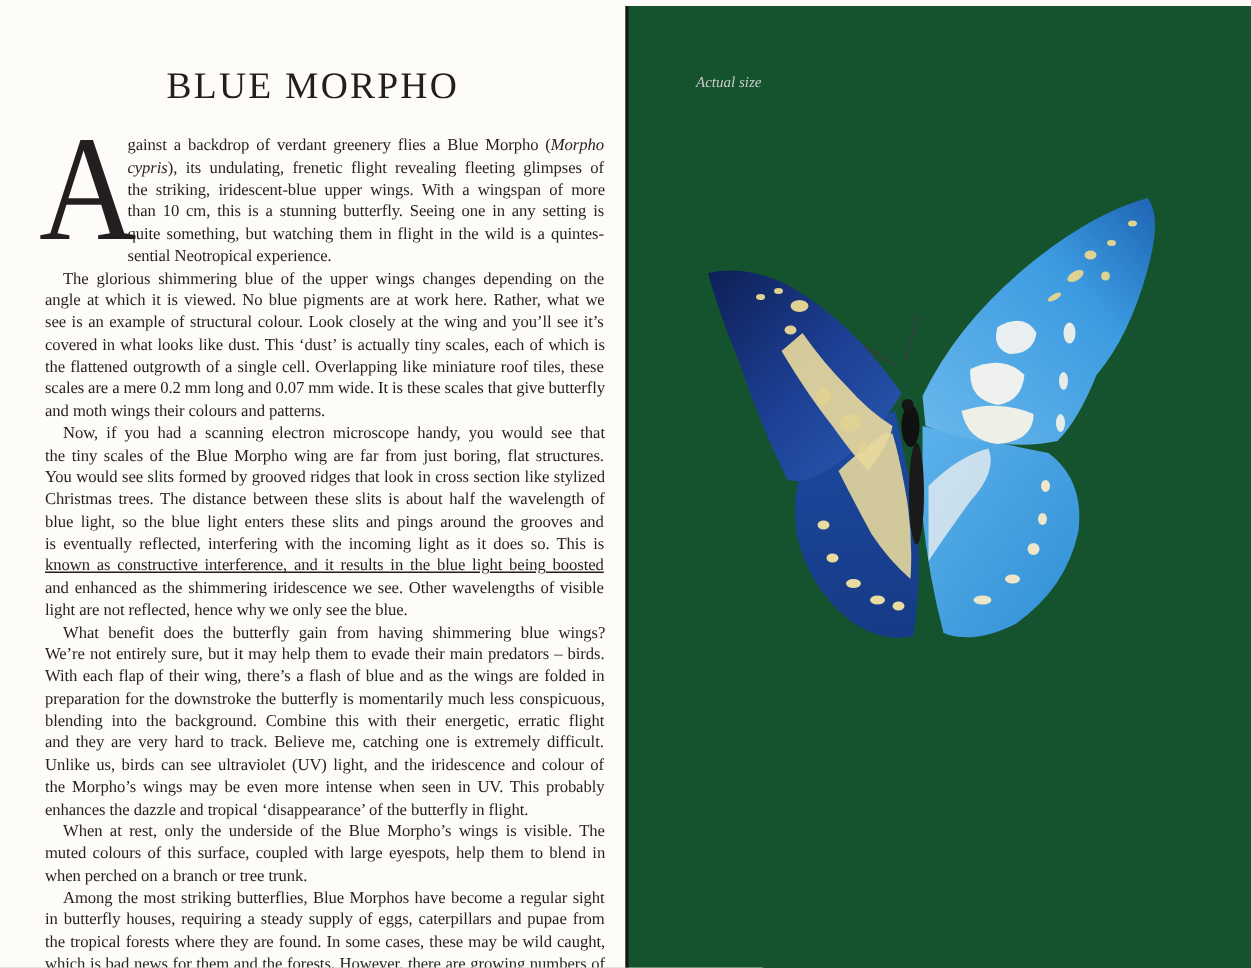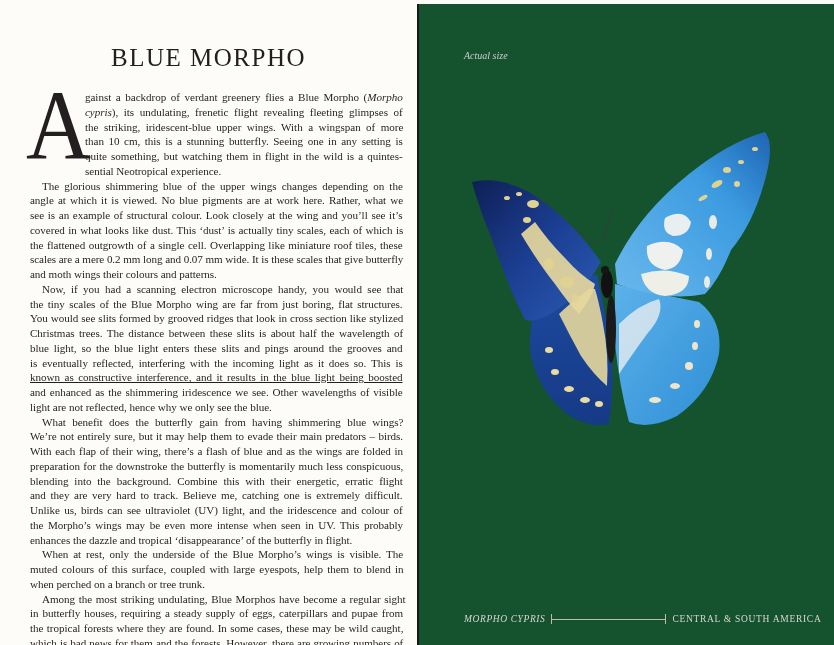--- a/index.html
+++ b/index.html
@@ -103,21 +103,21 @@
         <div class="line" style="left: 30px; top: 440px; width: auto; word-spacing: 0.941176px;">With each flap of their wing, there’s a flash of blue and as the wings are folded in</div>
         <div class="line" style="left: 30px; top: 454.75px; width: auto; word-spacing: 0.6px;">preparation for the downstroke the butterfly is momentarily much less conspicuous,</div>
         <div class="line" style="left: 30px; top: 469.5px; width: auto; word-spacing: 3.2px;">blending into the background. Combine this with their energetic, erratic flight</div>
         <div class="line" style="left: 30px; top: 484.25px; width: auto; word-spacing: 1.92308px;">and they are very hard to track. Believe me, catching one is extremely difficult.</div>
         <div class="line" style="left: 30px; top: 499px; width: auto; word-spacing: 1.61538px;">Unlike us, birds can see ultraviolet (UV) light, and the iridescence and colour of</div>
         <div class="line" style="left: 30px; top: 513.75px; width: auto; word-spacing: 1.84615px;">the Morpho’s wings may be even more intense when seen in UV. This probably</div>
         <div class="line last" style="left: 30px; top: 528.5px;">enhances the dazzle and tropical ‘disappearance’ of the butterfly in flight.</div>
         <div class="line" style="left: 42px; top: 543.25px; width: auto; word-spacing: 2.23077px;">When at rest, only the underside of the Blue Morpho’s wings is visible. The</div>
         <div class="line" style="left: 30px; top: 558px; width: auto; word-spacing: 1.53846px;">muted colours of this surface, coupled with large eyespots, help them to blend in</div>
         <div class="line last" style="left: 30px; top: 572.75px;">when perched on a branch or tree trunk.</div>
-        <div class="line" style="left: 42px; top: 587.5px; width: auto; word-spacing: 0.909091px;">Among the most striking undulating, Blue Morphos have become a regular sight</div>
+        <div class="line" style="left: 42px; top: 587.5px; width: auto; word-spacing: 0.909091px;">Among the most striking butterflies, Blue Morphos have become a regular sight</div>
         <div class="line" style="left: 30px; top: 602.25px; width: auto; word-spacing: 1.25px;">in butterfly houses, requiring a steady supply of eggs, caterpillars and pupae from</div>
         <div class="line" style="left: 30px; top: 617px; width: auto; word-spacing: 0.714286px;">the tropical forests where they are found. In some cases, these may be wild caught,</div>
         <div class="line" style="left: 30px; top: 631.75px; width: auto; word-spacing: 0.357143px;">which is bad news for them and the forests. However, there are growing numbers of</div>
       </div>
 
   </div>
 
   <div class="page-right">
     <div class="edge"></div>
     <div class="caption-top">Actual size</div>
@@ -192,23 +192,14 @@
       <ellipse cx="258" cy="46" rx="4" ry="3" fill="#e0d292"></ellipse>
       <ellipse cx="248" cy="60" rx="6" ry="3" fill="#e0d292" transform="rotate(-30 248 60)"></ellipse>
       <ellipse cx="268" cy="60" rx="3" ry="3" fill="#e0d292"></ellipse>
       <ellipse cx="234" cy="74" rx="5" ry="2" fill="#e0d292" transform="rotate(-30 234 74)"></ellipse>
 
       <ellipse cx="138" cy="160" rx="6" ry="14" fill="#111"></ellipse>
       <ellipse cx="142" cy="205" rx="5" ry="34" fill="#1a1a1a"></ellipse>
       <circle cx="136" cy="146" r="4" fill="#151515"></circle>
     </svg>
 
-    <div class="footer">
-      <span class="species">MORPHO CYPRIS</span>
-      <span class="range-line">
-        <span class="tick-l"></span>
-          <span class="bar"></span>
-          <span class="tick-r"></span>
-      </span>
-      <span class="region">CENTRAL &amp; SOUTH AMERICA</span>
-    </div>
   </div>
 </div>
 
 </body></html>

